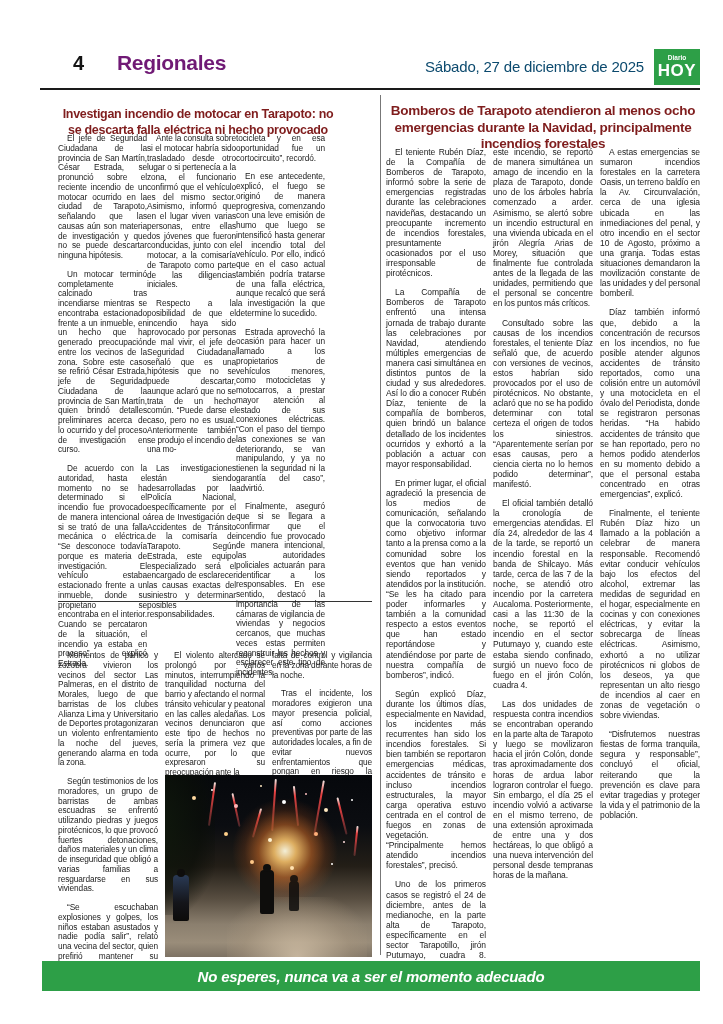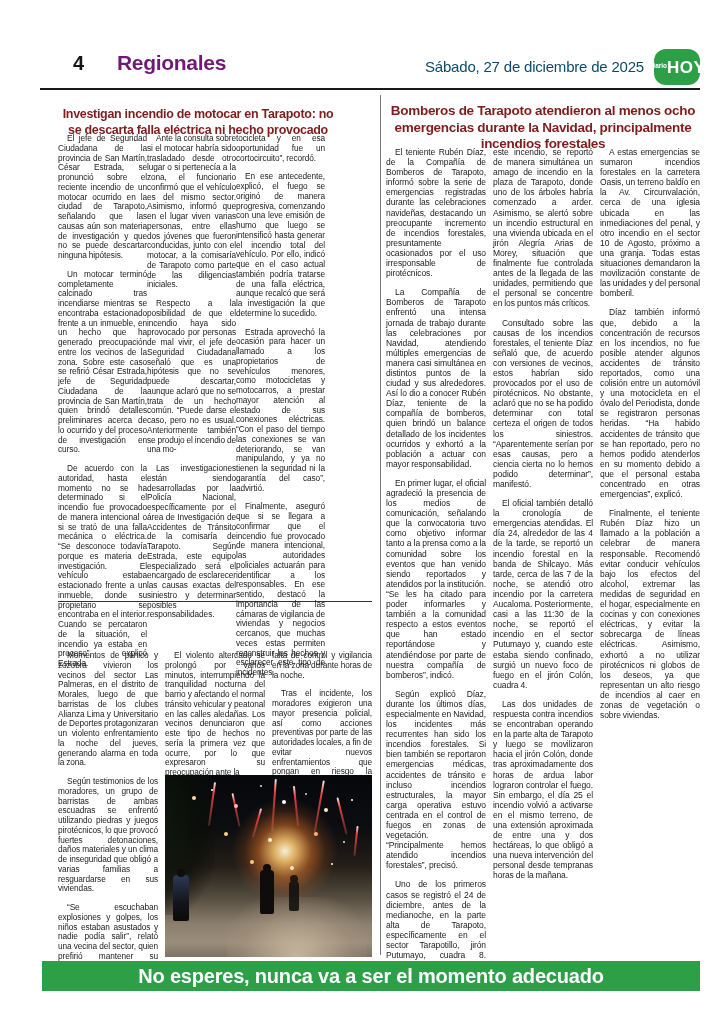--- a/index.html
+++ b/index.html
@@ -3,22 +3,22 @@
 <meta charset="utf-8">
 <style>
   html,body{margin:0;padding:0;background:#ffffff;width:723px;height:1024px;overflow:hidden;
     font-family:"Liberation Sans","DejaVu Sans",sans-serif;color:#1c1c1c;}
   .page{position:absolute;left:0;top:0;width:723px;height:1024px;background:#fff;}
 
   
   .pagenum{position:absolute;left:73px;top:52px;font-size:20px;font-weight:bold;color:#141414;}
   .section{position:absolute;left:117px;top:51px;font-size:21px;font-weight:bold;letter-spacing:-0.3px;color:#701a75;}
   .date{position:absolute;right:79px;top:58px;font-size:15px;color:#0c4a6e;letter-spacing:-0.2px;}
-  .logo{position:absolute;left:654px;top:49px;width:46px;height:36px;background:#2d9f47;border-radius:12px;
-    display:flex;flex-direction:row;align-items:center;justify-content:center;line-height:1;}
+  .logo{position:absolute;left:654px;top:49px;width:46px;height:36px;background:#2d9f47;border-radius:0;
+    display:flex;flex-direction:column;align-items:center;justify-content:center;line-height:1;}
   .logo .lg-top{font-size:6.5px;font-weight:bold;color:#fff;margin-bottom:1px;}
   .logo .lg-main{font-size:17px;font-weight:800;color:#fff;letter-spacing:0.5px;}
   .header-rule{position:absolute;left:40px;top:88px;width:660px;height:2px;background:#1a1a1a;}
   .v-divider{position:absolute;left:380px;top:95px;width:1px;height:860px;background:#777;}
   .mid-rule{position:absolute;left:58px;top:601px;width:314px;height:1px;background:#333;}
 
   
   .art-title{position:absolute;text-align:center;font-weight:bold;color:#7f1d1d;letter-spacing:-0.3px;}
   .t-motocar{left:58px;top:96px;width:280px;font-size:12.5px;line-height:16px;}
   .t-bomberos{left:386px;top:92px;width:314px;font-size:13.5px;line-height:16.5px;}
@@ -63,21 +63,21 @@
     background:radial-gradient(ellipse at 50% 100%,rgba(214,196,170,0.8) 0%,rgba(170,152,128,0.4) 55%,transparent 80%);}
   .fig{position:absolute;background:#0e0d0c;border-radius:4px 4px 2px 2px;}
   .fig-head{position:absolute;left:50%;top:-6px;width:8px;height:8px;margin-left:-4px;border-radius:50%;background:#0e0d0c;}
   .f1{left:4%;top:55%;width:16px;height:46px;background:linear-gradient(180deg,#2a3a55 0%,#14151a 60%,#0c0b0a 100%);}
   .f2{left:46%;top:52%;width:14px;height:44px;}
   .f3{left:60%;top:58%;width:10px;height:30px;opacity:0.85;}
 
   
   .banner{position:absolute;left:42px;top:961px;width:658px;height:30px;background:#2d9f47;
     display:flex;align-items:center;justify-content:center;}
-  .banner span{color:#ffffff;font-weight:bold;font-size:20px;letter-spacing:-0.2px;}
+  .banner span{color:#ffffff;font-weight:bold;font-size:15px;letter-spacing:-0.2px;font-style:italic;}
 </style>
 </head>
 <body>
 
 <div class="page">
 
   <span class="pagenum">4</span>
   <span class="section">Regionales</span>
   <span class="date">Sábado, 27 de diciembre de 2025</span>
   <div class="logo">
@@ -120,20 +120,21 @@
     <div class="col">
         <p class="cont">este incendio, se reportó de manera simultánea un amago de incendio en la plaza de Tarapoto, donde uno de los árboles habría comenzado a arder. Asimismo, se alertó sobre un incendio estructural en una vivienda ubicada en el jirón Alegría Arias de Morey, situación que finalmente fue controlada antes de la llegada de las unidades, permitiendo que el personal se concentre en los puntos más críticos.</p>
         <p>Consultado sobre las causas de los incendios forestales, el teniente Díaz señaló que, de acuerdo con versiones de vecinos, estos habrían sido provocados por el uso de pirotécnicos. No obstante, aclaró que no se ha podido determinar con total certeza el origen de todos los siniestros. “Aparentemente serían por esas causas, pero a ciencia cierta no lo hemos podido determinar”, manifestó.</p>
         <p>El oficial también detalló la cronología de emergencias atendidas. El día 24, alrededor de las 4 de la tarde, se reportó un incendio forestal en la banda de Shilcayo. Más tarde, cerca de las 7 de la noche, se atendió otro incendio por la carretera Aucaloma. Posteriormente, casi a las 11:30 de la noche, se reportó el incendio en el sector Putumayo y, cuando este estaba siendo confinado, surgió un nuevo foco de fuego en el jirón Colón, cuadra 4.</p>
         <p>Las dos unidades de respuesta contra incendios se encontraban operando en la parte alta de Tarapoto y luego se movilizaron hacia el jirón Colón, donde tras aproximadamente dos horas de ardua labor lograron controlar el fuego. Sin embargo, el día 25 el incendio volvió a activarse en el mismo terreno, de una extensión aproximada de entre una y dos hectáreas, lo que obligó a una nueva intervención del personal desde tempranas horas de la mañana.</p>
       </div>
     <div class="col">
         <p>A estas emergencias se sumaron incendios forestales en la carretera Oasis, un terreno baldío en la Av. Circunvalación, cerca de una iglesia ubicada en las inmediaciones del penal, y otro incendio en el sector 10 de Agosto, próximo a una granja. Todas estas situaciones demandaron la movilización constante de las unidades y del personal bomberil.</p>
         <p>Díaz también informó que, debido a la concentración de recursos en los incendios, no fue posible atender algunos accidentes de tránsito reportados, como una colisión entre un automóvil y una motocicleta en el óvalo del Periodista, donde se registraron personas heridas. “Ha habido accidentes de tránsito que se han reportado, pero no hemos podido atenderlos en su momento debido a que el personal estaba concentrado en otras emergencias”, explicó.</p>
         <p>Finalmente, el teniente Rubén Díaz hizo un llamado a la población a celebrar de manera responsable. Recomendó evitar conducir vehículos bajo los efectos del alcohol, extremar las medidas de seguridad en el hogar, especialmente en cocinas y con conexiones eléctricas, y evitar la sobrecarga de líneas eléctricas. Asimismo, exhortó a no utilizar pirotécnicos ni globos de los deseos, ya que representan un alto riesgo de incendios al caer en zonas de vegetación o sobre viviendas.</p>
+        <p>“Disfrutemos nuestras fiestas de forma tranquila, segura y responsable”, concluyó el oficial, reiterando que la prevención es clave para evitar tragedias y proteger la vida y el patrimonio de la población.</p>
       </div>
   </div>
 
   <div class="cols c-vandalos">
     <div class="col">
         <p>Momentos de pánico y zozobra vivieron los vecinos del sector Las Palmeras, en el distrito de Morales, luego de que barristas de los clubes Alianza Lima y Universitario de Deportes protagonizaran un violento enfrentamiento la noche del jueves, generando alarma en toda la zona.</p>
         <p>Según testimonios de los moradores, un grupo de barristas de ambas escuadras se enfrentó utilizando piedras y juegos pirotécnicos, lo que provocó fuertes detonaciones, daños materiales y un clima de inseguridad que obligó a varias familias a resguardarse en sus viviendas.</p>
         <p>“Se escuchaban explosiones y golpes, los niños estaban asustados y nadie podía salir”, relató una vecina del sector, quien prefirió mantener su identidad en reserva por temor a represalias.</p>
       </div>
     <div class="col">

